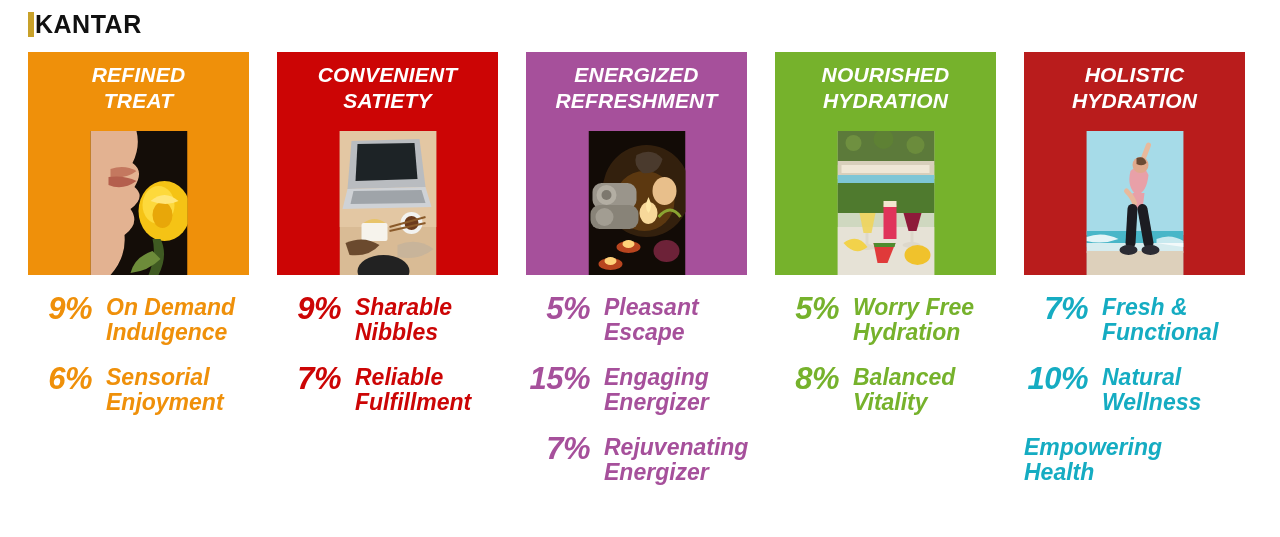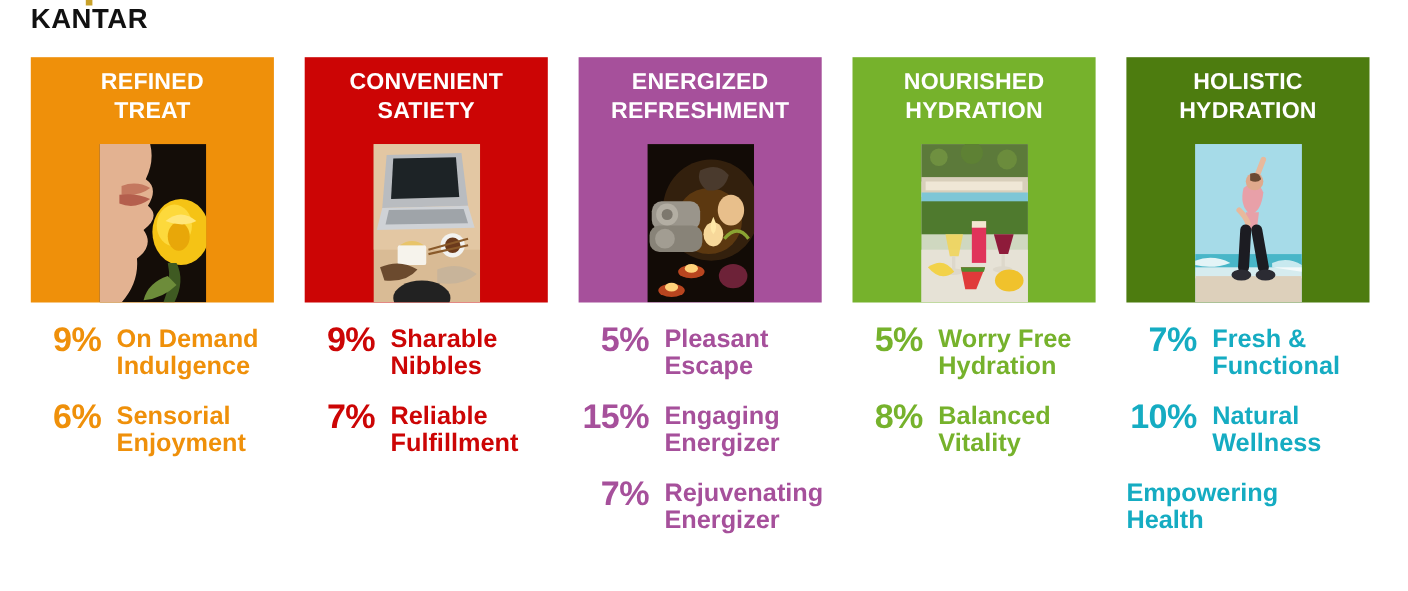--- a/index.html
+++ b/index.html
@@ -10,25 +10,23 @@
     background: #ffffff;
     font-family: "Liberation Sans", sans-serif;
     overflow: hidden;
     position: relative;
   }
 
   
   .logo-wrap {
     position: absolute;
     left: 28px;
-    top: 0;
-    display: flex;
-    align-items: center;
+    top: 12px;
+    display: flex;
     height: 30px;
-    flex-direction: column;
   }
   .logo-bar {
     width: 6px;
     height: 25px;
     background: #C8A12A;
     margin-right: 1px;
   }
   .logo-text {
     font-size: 25px;
     font-weight: bold;
@@ -44,20 +42,21 @@
     left: 28px;
     top: 52px;
     width: 1227px;
     display: flex;
     gap: 28px;
   }
   .column {
     width: 221px;
     display: flex;
     flex-direction: column;
+    font-style: italic;
   }
 
   
   .card {
     height: 223px;
     position: relative;
     overflow: hidden;
     display: flex;
     flex-direction: column;
     align-items: center;
@@ -278,21 +277,21 @@
         <div class="stat-label" style="color:#76B22C">Worry Free Hydration</div>
       </div>
       <div class="stat-row">
         <div class="stat-pct" style="color:#76B22C">8%</div>
         <div class="stat-label" style="color:#76B22C">Balanced Vitality</div>
       </div>
     </div>
   </div>
 
   <div class="column">
-    <div class="card" style="background:#4d7c0f">
+    <div class="card" style="background:#b91c1c">
       <div class="card-title">
         <div>HOLISTIC</div>
         <div>HYDRATION</div>
       </div>
       <div class="card-photo">
         <svg viewBox="0 0 97 144" preserveAspectRatio="none">
           <rect width="97" height="144" fill="#9cd5e4"></rect>
           <rect y="0" width="97" height="104" fill="#a6dbe8"></rect>
           <rect y="100" width="97" height="16" fill="#48b6c8"></rect>
           <rect y="112" width="97" height="10" fill="#d6ecef"></rect>

